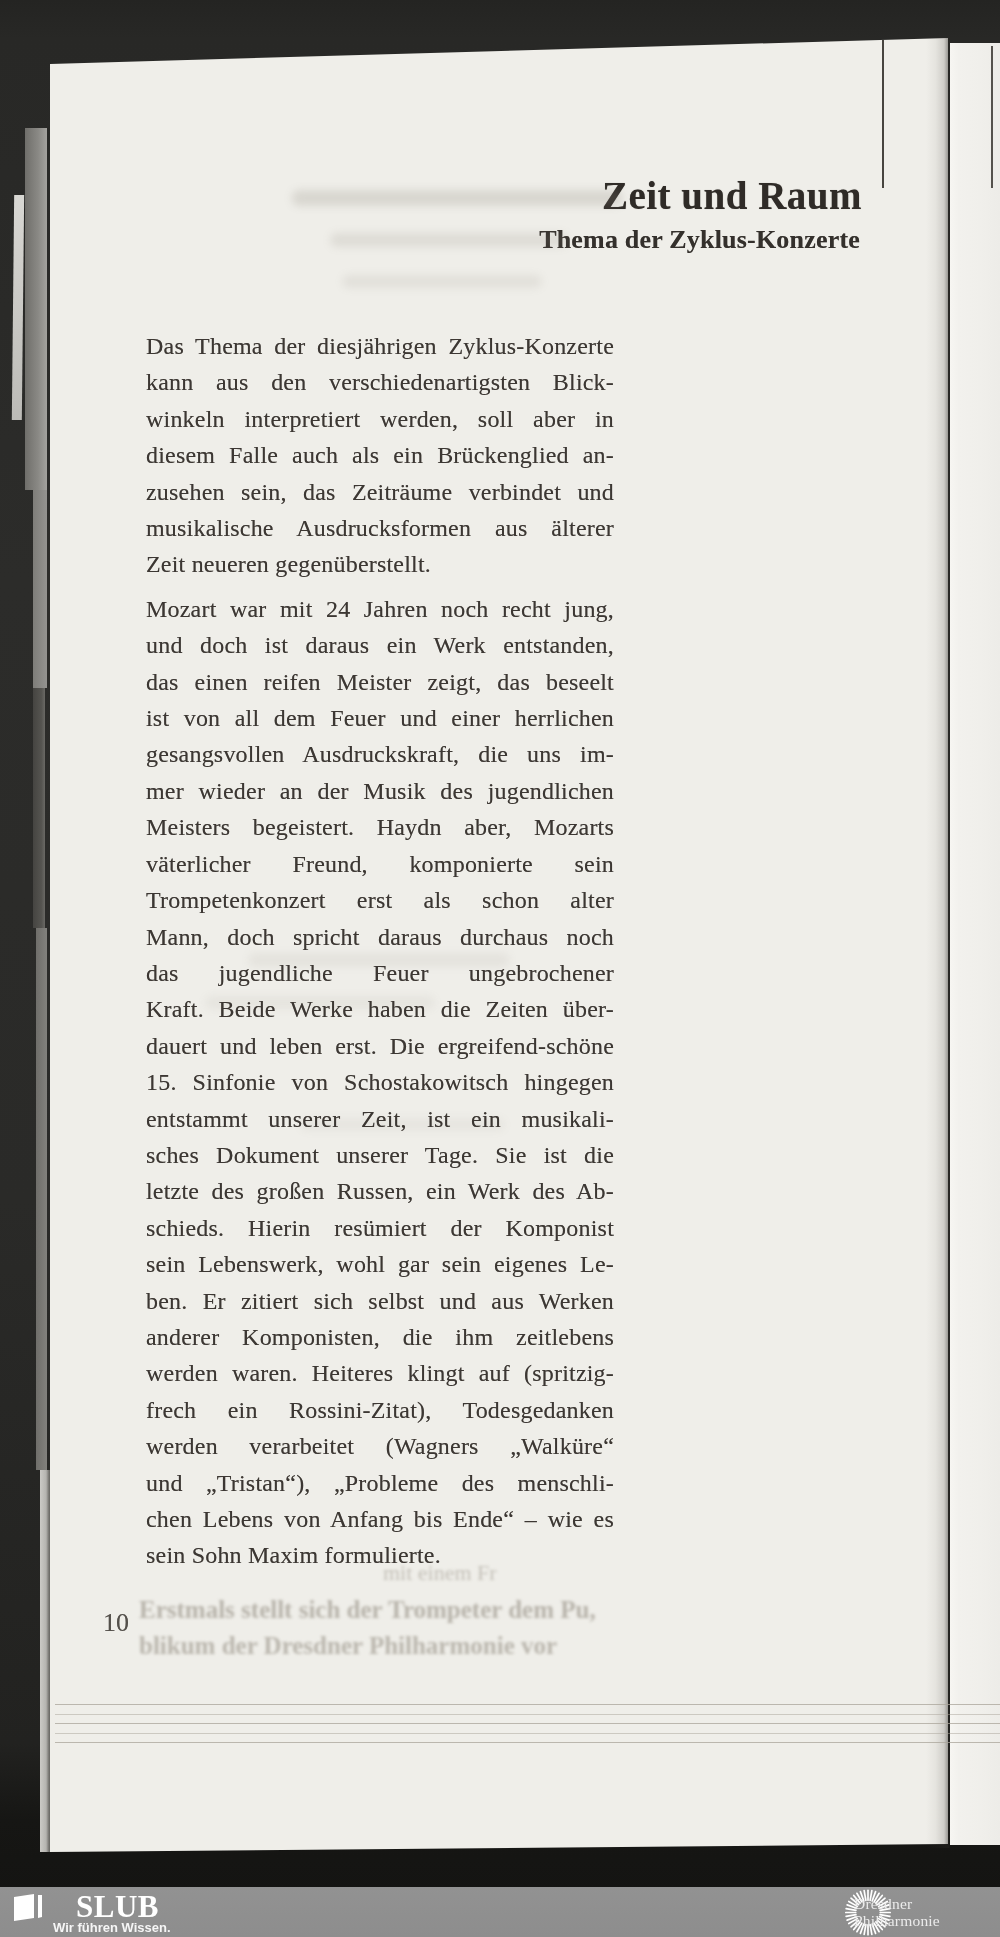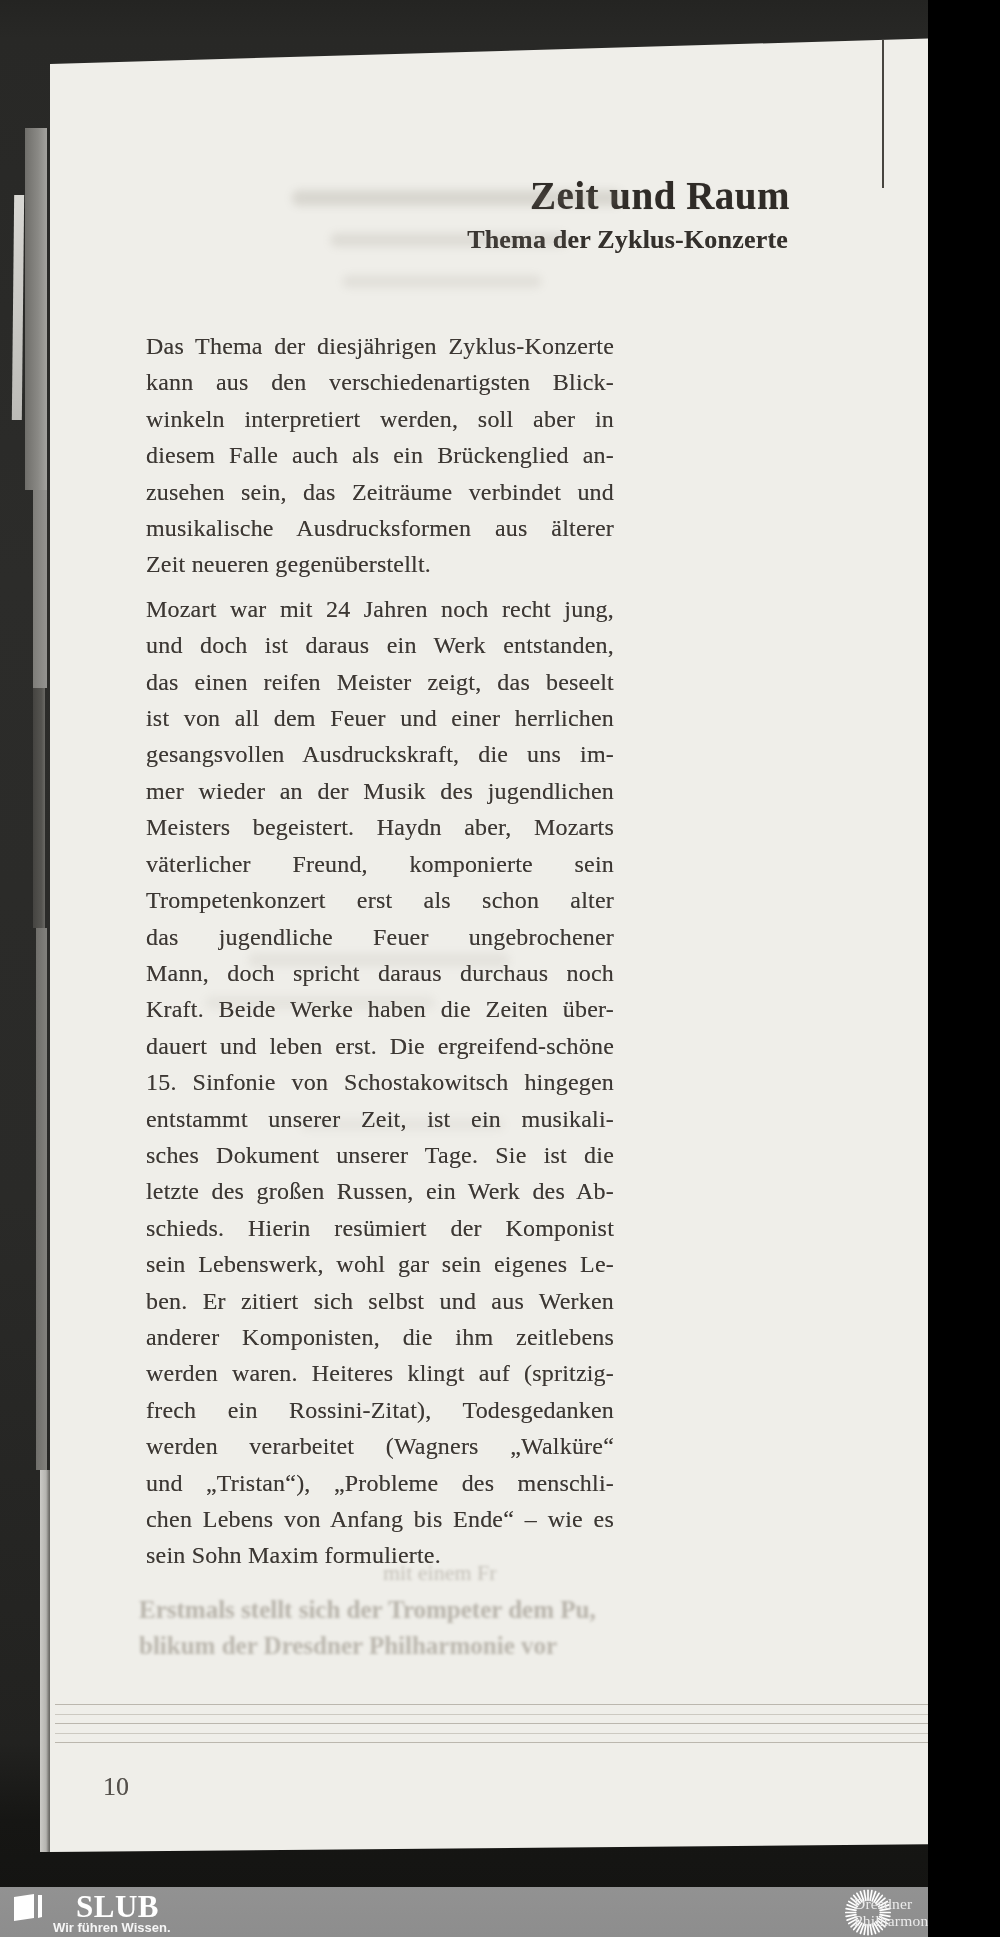--- a/index.html
+++ b/index.html
@@ -1,17 +1,17 @@
 <!DOCTYPE html>
 <html><head>
 <meta charset="utf-8">
 <style>
   html,body{margin:0;padding:0;background:#000;}
   #root{
-    position:relative;width:928px;height:1937px;overflow:hidden;
+    position:relative;width:1000px;height:1937px;overflow:hidden;
     background:linear-gradient(180deg,#242422 0,#282826 2%,#2c2c2a 30%,#2a2a28 62%,#222220 90%,#161614 94%,#131311 100%);
     font-family:"Liberation Serif","DejaVu Serif",serif;
   }
   
   .edge{position:absolute;}
   .edge-a{left:13px;top:195px;width:10px;height:225px;background:linear-gradient(180deg,#d8d7d3,#bcbbb7);transform:rotate(.6deg);}
   .edge-b{left:25px;top:128px;width:22px;height:362px;background:linear-gradient(90deg,#6f6e6a,#8a8985 60%,#a3a29e);}
   .edge-c{left:33px;top:490px;width:14px;height:198px;background:linear-gradient(90deg,#7e7d79,#949390);}
   .edge-d{left:33px;top:688px;width:12px;height:240px;background:linear-gradient(90deg,#454441,#555450 70%,#6a6965);}
   .edge-e{left:36px;top:928px;width:11px;height:542px;background:linear-gradient(90deg,#6f6e6a,#82817d);}
@@ -53,21 +53,21 @@
   .smudge{position:absolute;border-radius:7px;background:#8a8478;filter:blur(4px);}
   .sm-1{left:292px;top:190px;width:330px;height:16px;opacity:.22;}
   .sm-2{left:330px;top:233px;width:238px;height:14px;opacity:.17;}
   .sm-3{left:342px;top:275px;width:200px;height:13px;opacity:.13;}
   .sm-4{left:248px;top:953px;width:262px;height:14px;opacity:.10;}
   .sm-5{left:205px;top:996px;width:230px;height:13px;opacity:.09;}
   .sm-6{left:300px;top:1118px;width:205px;height:13px;opacity:.08;}
   
   .staff{position:absolute;left:55px;width:945px;height:1px;background:#a9a49a;opacity:.75;}
   .staff.f2{opacity:.5;}
-  .pagenum{position:absolute;left:103px;top:1774px;font-size:26px;line-height:26px;color:#54504b;text-shadow:0 0 .6px rgba(84,80,75,.5);}
+  .pagenum{position:absolute;left:103px;top:1610px;font-size:26px;line-height:26px;color:#54504b;text-shadow:0 0 .6px rgba(84,80,75,.5);}
   
   .graybar{position:absolute;left:0;top:1887px;width:1000px;height:50px;background:linear-gradient(180deg,#929292,#8d8d8d);}
   .slub-book{position:absolute;left:12px;top:1892px;}
   .slub-name{position:absolute;left:52px;top:1891px;font-size:31px;line-height:31px;font-weight:bold;color:#ffffff;letter-spacing:.5px;margin-left:24px;}
   .slub-tag{position:absolute;left:53px;top:1921px;font-family:"Liberation Sans","DejaVu Sans",sans-serif;font-weight:bold;font-size:13px;line-height:14px;color:#f6f6f6;text-align:right;}
   .sunburst{position:absolute;left:843px;top:1888px;}
   .phil-text{position:absolute;left:854px;top:1896px;font-size:15.5px;line-height:16.5px;color:#ebebeb;letter-spacing:.2px;}
 </style>
 </head>
 <body>
@@ -110,22 +110,22 @@
     <div class="para">
         <div class="line">Mozart war mit 24 Jahren noch recht jung,</div>
         <div class="line">und doch ist daraus ein Werk entstanden,</div>
         <div class="line">das einen reifen Meister zeigt, das beseelt</div>
         <div class="line">ist von all dem Feuer und einer herrlichen</div>
         <div class="line">gesangsvollen Ausdruckskraft, die uns im-</div>
         <div class="line">mer wieder an der Musik des jugendlichen</div>
         <div class="line">Meisters begeistert. Haydn aber, Mozarts</div>
         <div class="line">väterlicher Freund, komponierte sein</div>
         <div class="line">Trompetenkonzert erst als schon alter</div>
+        <div class="line">Mann, doch spricht daraus durchaus noch</div>
         <div class="line">das jugendliche Feuer ungebrochener</div>
-        <div class="line">Mann, doch spricht daraus durchaus noch</div>
         <div class="line">Kraft. Beide Werke haben die Zeiten über-</div>
         <div class="line">dauert und leben erst. Die ergreifend-schöne</div>
         <div class="line">15. Sinfonie von Schostakowitsch hingegen</div>
         <div class="line">entstammt unserer Zeit, ist ein musikali-</div>
         <div class="line">sches Dokument unserer Tage. Sie ist die</div>
         <div class="line">letzte des großen Russen, ein Werk des Ab-</div>
         <div class="line">schieds. Hierin resümiert der Komponist</div>
         <div class="line">sein Lebenswerk, wohl gar sein eigenes Le-</div>
         <div class="line">ben. Er zitiert sich selbst und aus Werken</div>
         <div class="line">anderer Komponisten, die ihm zeitlebens</div>

